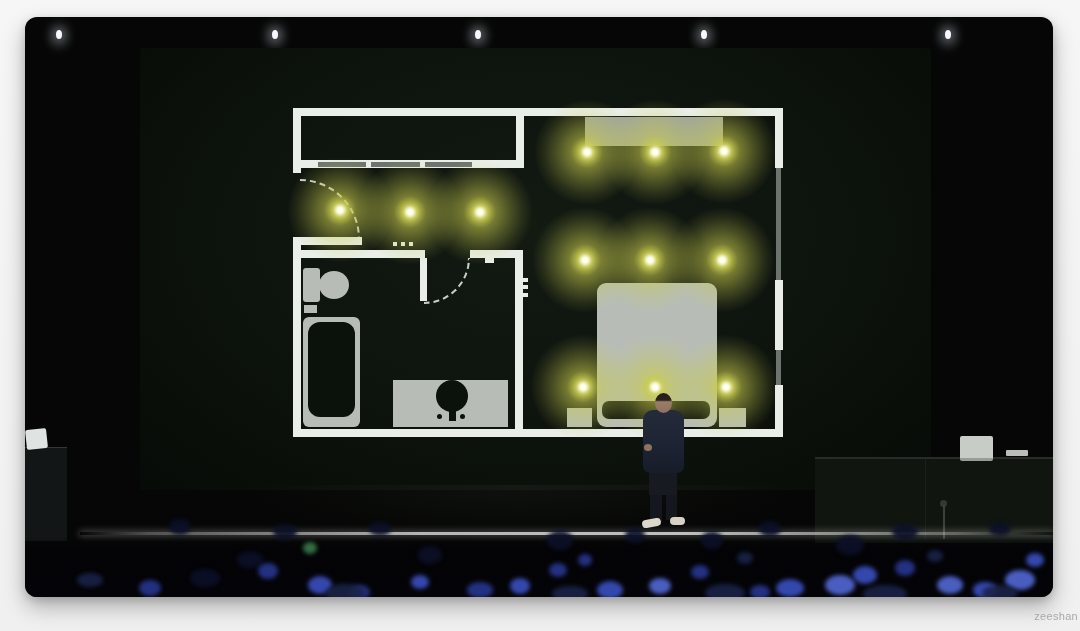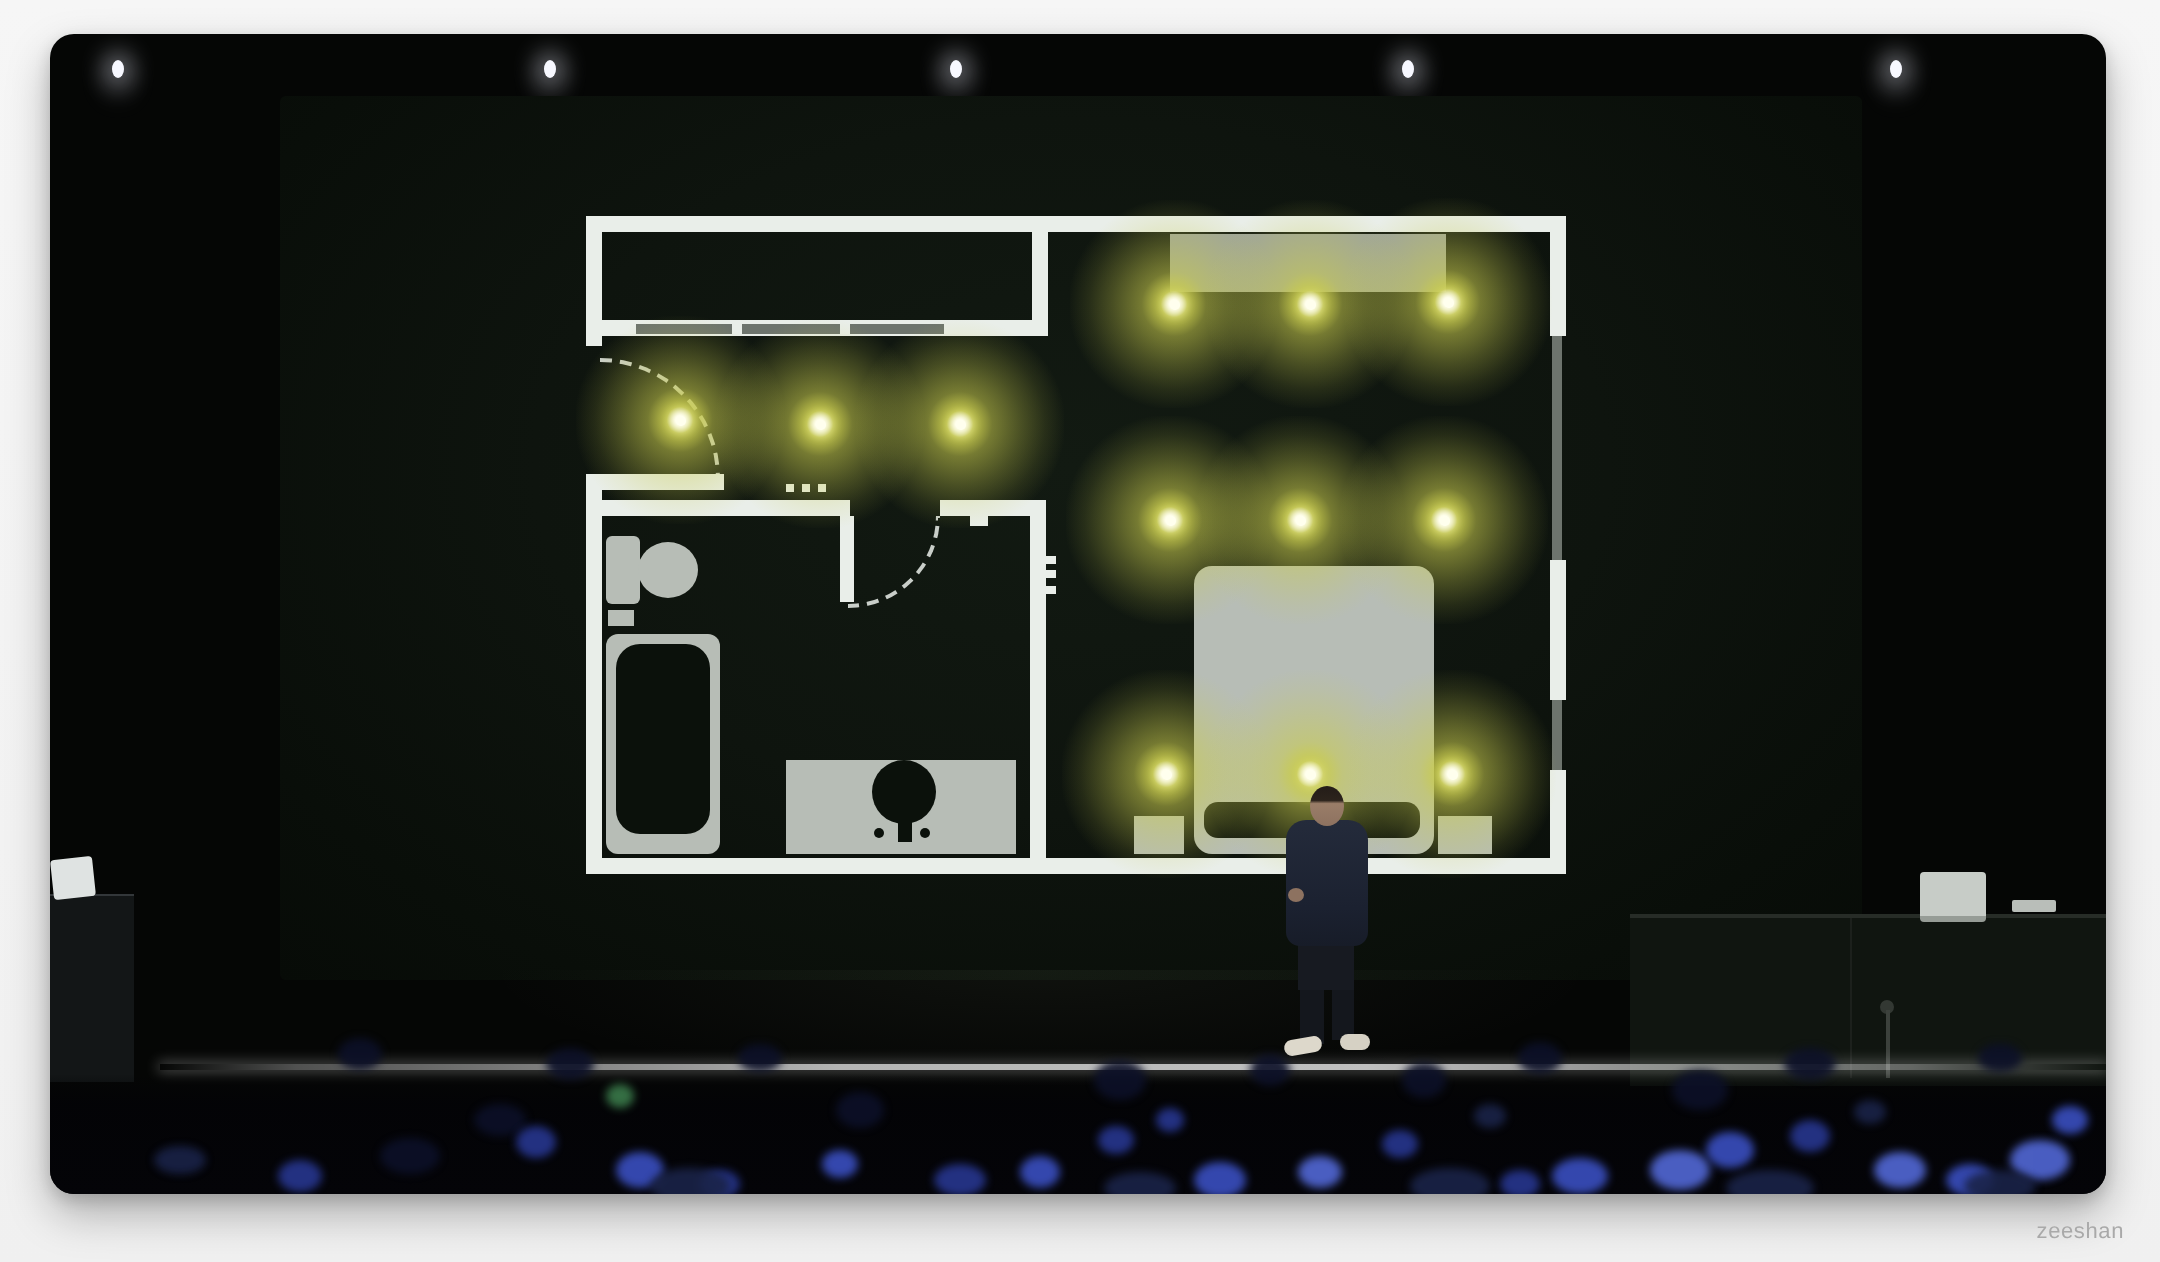--- a/index.html
+++ b/index.html
@@ -79,21 +79,21 @@
   #presenter-shoe-left{left:12px;top:128px;width:19px;height:8px;border-radius:4px;background:#ddd8cb;transform:rotate(-10deg);}
   #presenter-shoe-right{left:40px;top:126px;width:15px;height:8px;border-radius:4px;background:#d6d1c4;}
   #presenter-shadow{left:-4px;top:134px;width:78px;height:13px;
     background:radial-gradient(ellipse,rgba(0,0,0,.55),rgba(0,0,0,0) 70%);}
   
   #audience{position:absolute;left:0;top:0;width:1028px;height:580px;z-index:8;pointer-events:none;}
   #audience-base{position:absolute;left:0;top:520px;width:1028px;height:60px;
     background:linear-gradient(180deg,rgba(3,3,6,0) 0%,rgba(3,3,6,.9) 25%,#040408 100%);}
   .blob{position:absolute;border-radius:50%;filter:blur(2px);opacity:.9;}
   
-  #watermark{position:absolute;right:18px;top:610px;font-size:11px;color:#a9a9a9;letter-spacing:.3px;}
+  #watermark{position:absolute;right:2px;top:610px;font-size:11px;color:#a9a9a9;letter-spacing:.3px;}
 </style>
 </head>
 <body>
 
 <div id="photo-card">
 
   <div id="ceiling-lights">
       <div class="ceiling-light" style="left: 31px; top: 13px; background: rgb(247, 248, 255);"></div>
       <div class="ceiling-light" style="left: 247px; top: 13px; background: rgb(247, 248, 255);"></div>
       <div class="ceiling-light" style="left: 450px; top: 13px; background: rgb(247, 248, 255);"></div>

